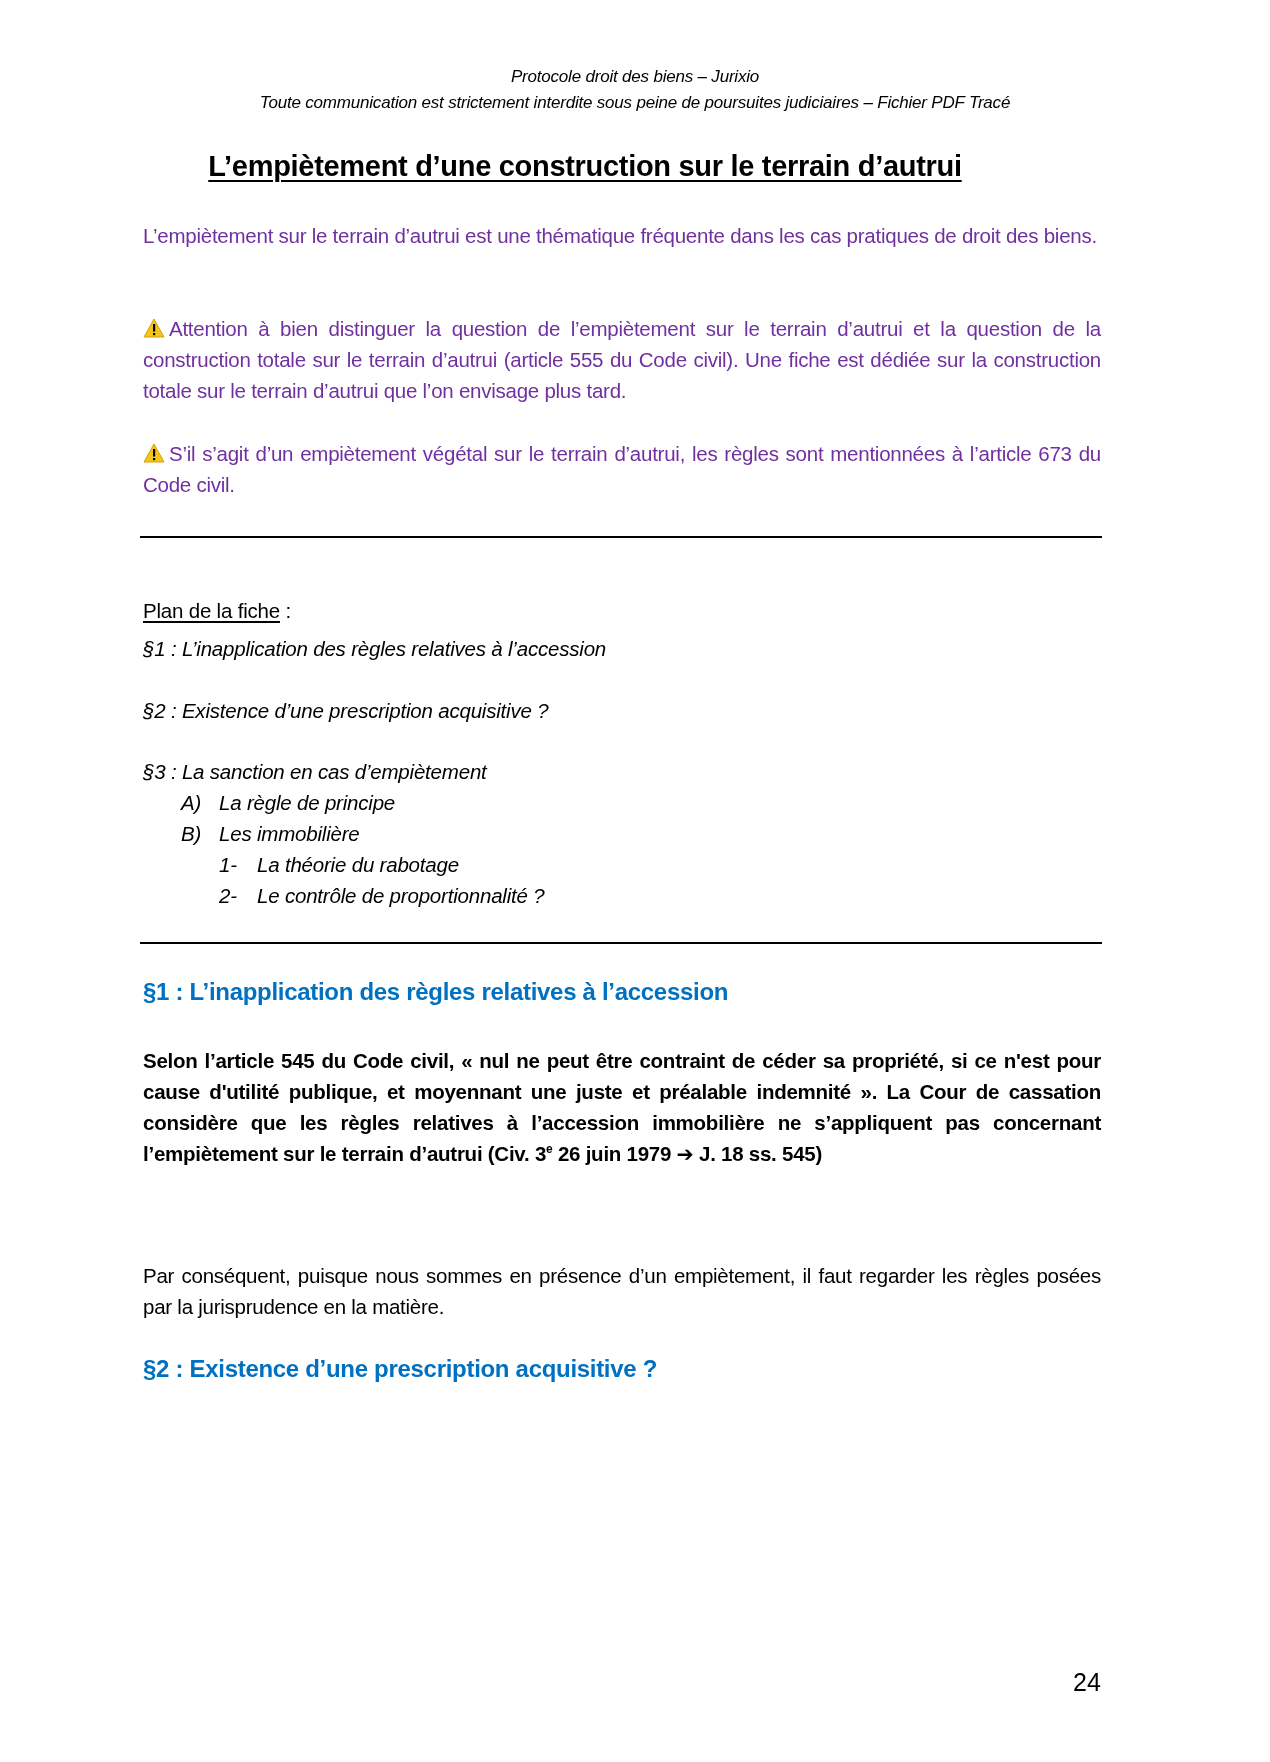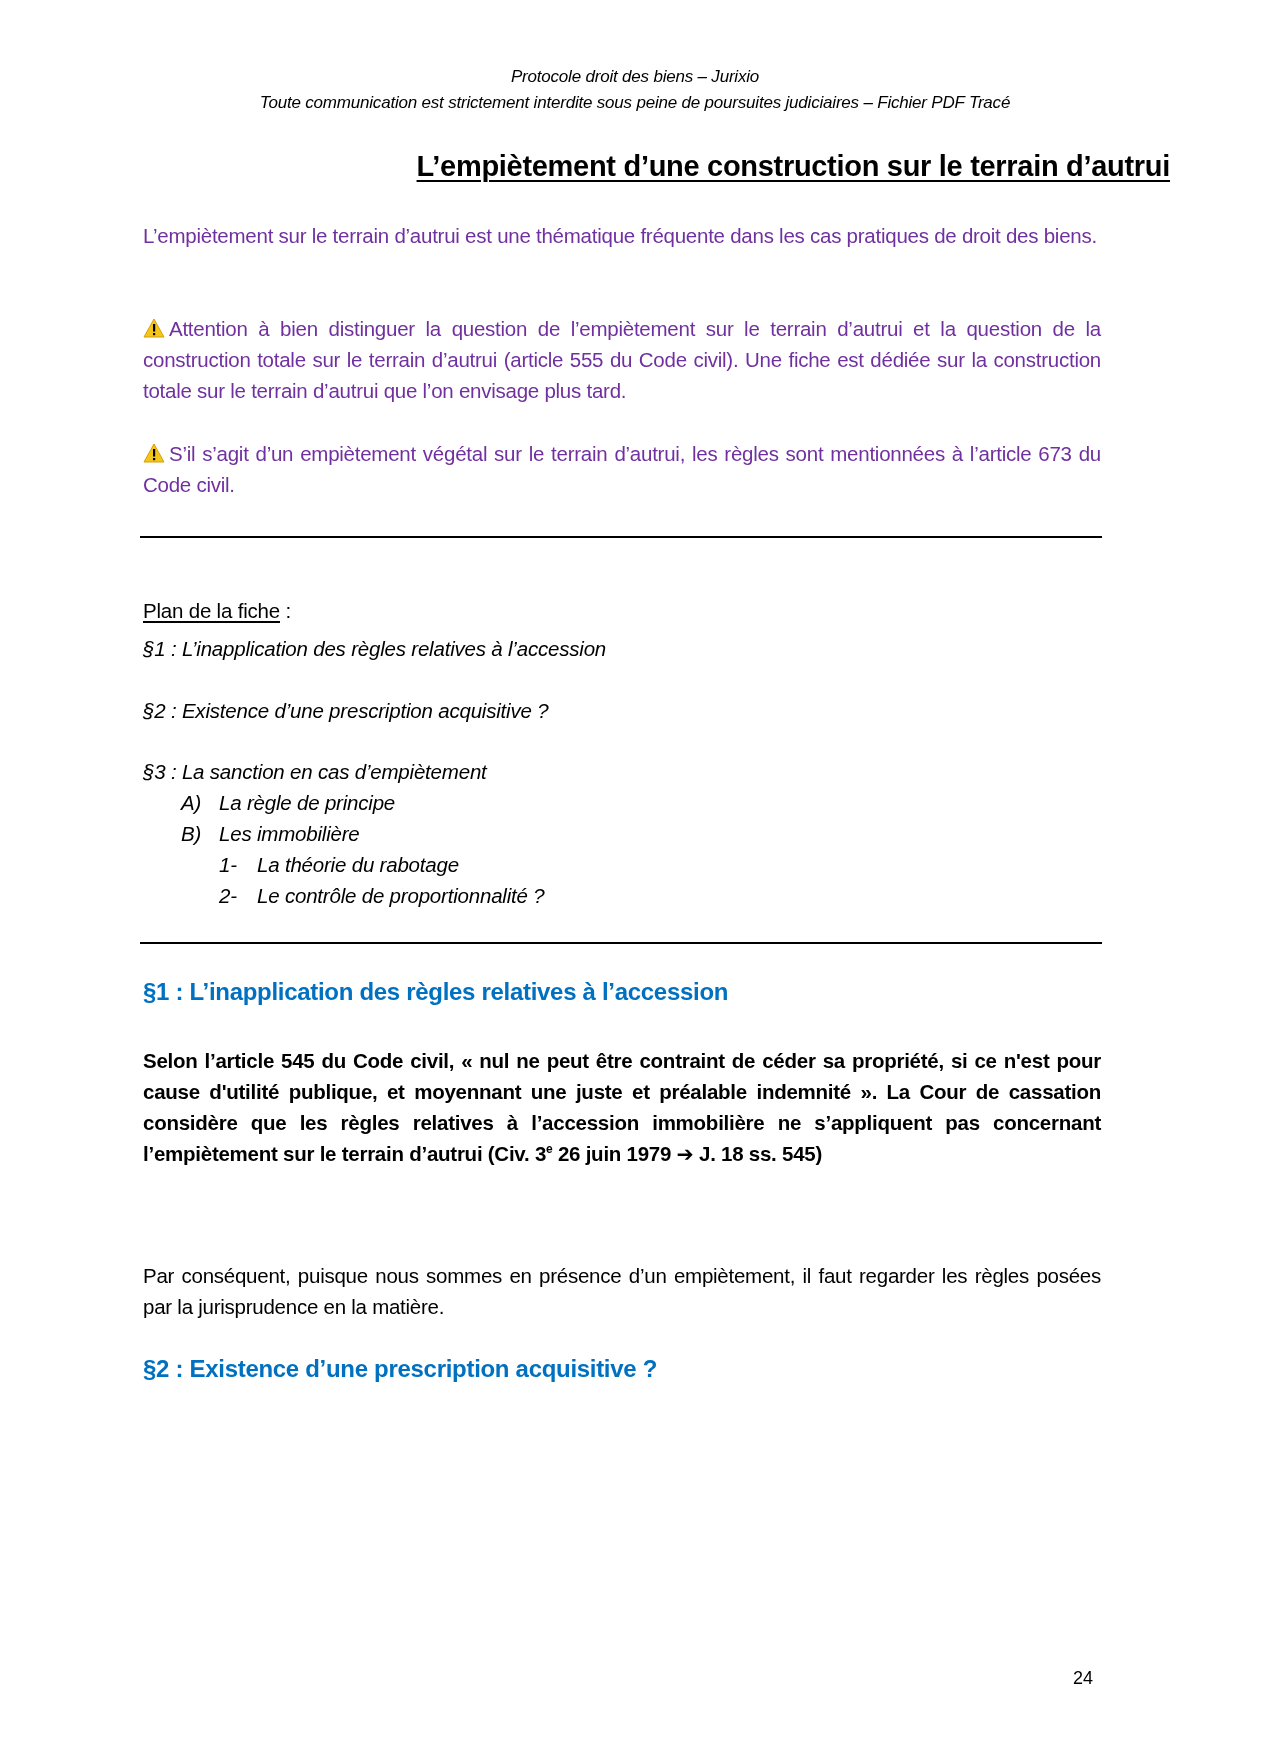--- a/index.html
+++ b/index.html
@@ -4,21 +4,21 @@
   <style>
     * { margin: 0; padding: 0; box-sizing: border-box; }
     html, body { width: 1270px; height: 1762px; background: #ffffff; }
     body { position: relative; font-family: "Liberation Sans", "DejaVu Sans", sans-serif; color: #000; overflow: hidden; }
     .page { position: absolute; left: 0; top: 0; width: 1270px; height: 1762px; background: #fff; }
 
     .hdr { position: absolute; left: 0; width: 1270px; text-align: center; font-style: italic; font-size: 17px; color: #000; letter-spacing: -0.2px; }
     .hdr1 { top: 67px; }
     .hdr2 { top: 93px; }
 
-    .title { position: absolute; left: 0; width: 1170px; top: 150px; text-align: right; font-weight: bold; font-size: 29px; text-decoration: underline; text-decoration-thickness: 2px; text-underline-offset: 4px; letter-spacing: -0.3px; }
+    .title { position: absolute; left: 0; width: 1170px; top: 150px; text-align: center; font-weight: bold; font-size: 29px; text-decoration: underline; text-decoration-thickness: 2px; text-underline-offset: 4px; letter-spacing: -0.3px; }
 
     .col { position: absolute; left: 143px; width: 958px; }
     .p { font-size: 20.5px; line-height: 31px; text-align: justify; letter-spacing: -0.25px; }
     .purple { color: #7030a0; }
     .bold { font-weight: bold; }
 
     .warn { display: inline-block; width: 22px; height: 20px; vertical-align: -2px; margin-right: 4px; }
 
     .hr { position: absolute; left: 140px; width: 962px; height: 0; border-top: 2px solid #000; }
 
@@ -28,21 +28,21 @@
     .plan-item { font-size: 20.5px; font-style: italic; line-height: 31px; letter-spacing: -0.2px; }
     .lvl1 { padding-left: 38px; }
     .lvl2 { padding-left: 76px; }
     .mk { display: inline-block; width: 38px; }
 
     .h2 { font-size: 24px; font-weight: bold; color: #0070c0; letter-spacing: -0.3px; }
 
     .sup { font-size: 12px; vertical-align: super; line-height: 0; }
     .arrow { display: inline-block; font-weight: bold; }
 
-    .pagenum { position: absolute; left: 1073px; top: 1668px; font-size: 18px; }
+    .pagenum { position: absolute; left: 1073px; top: 1668px; font-size: 25px; }
   </style>
 </head>
 <body>
 
 <div class="page">
 
   <div class="hdr hdr1">Protocole droit des biens – Jurixio</div>
   <div class="hdr hdr2">Toute communication est strictement interdite sous peine de poursuites judiciaires – Fichier PDF Tracé</div>
 
   <div class="title">L’empiètement d’une construction sur le terrain d’autrui</div>

